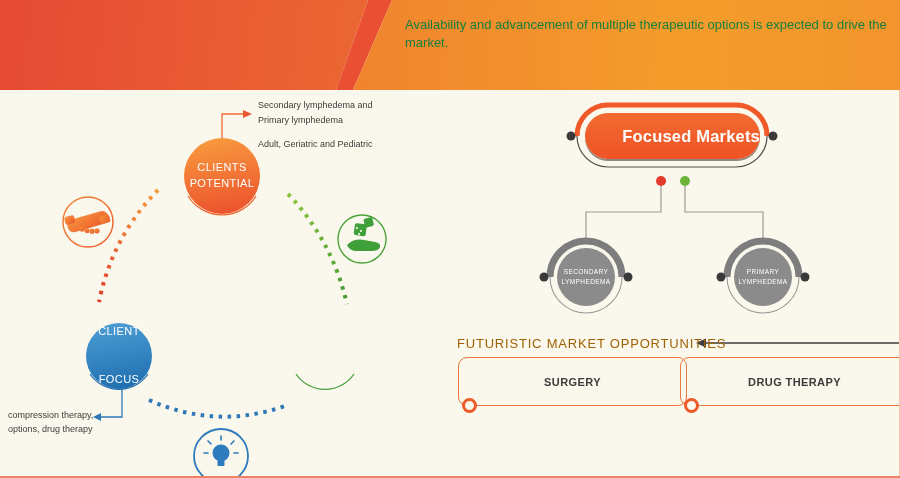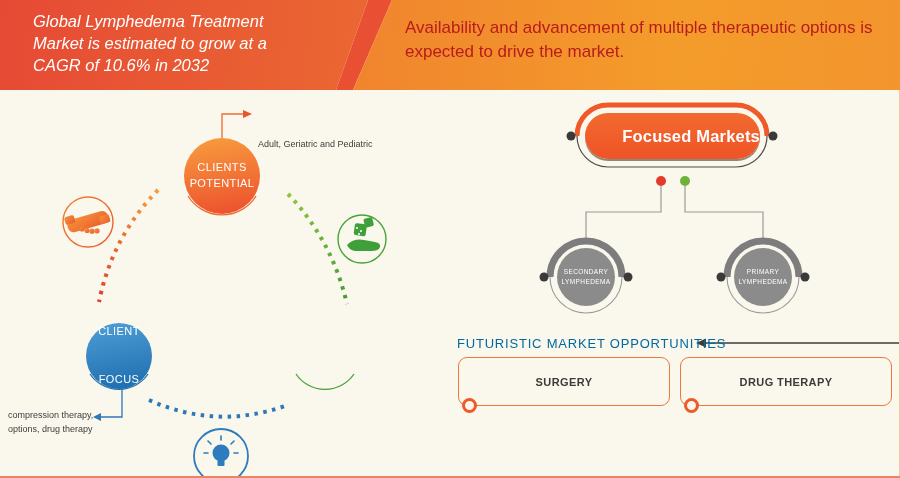--- a/index.html
+++ b/index.html
@@ -9,21 +9,21 @@
   
   .banner{position:absolute;left:0;top:0;width:900px;height:90px;overflow:hidden;}
   .banner-left{position:absolute;inset:0;background:linear-gradient(97deg,#e64a35 0%,#f08a2e 90%);
         clip-path:polygon(0 0,368px 0,336px 100%,0 100%);}
   .banner-slash{position:absolute;inset:0;background:linear-gradient(100deg,#e64934,#ee5a31);
         clip-path:polygon(368px 0,392px 0,353px 100%,336px 100%);}
   .banner-right{position:absolute;inset:0;background:linear-gradient(92deg,#ec6a31 0%,#f49c2b 75%,#f2952d 100%);
         clip-path:polygon(392px 0,100% 0,100% 100%,353px 100%);}
   .banner-title{position:absolute;left:33px;top:11px;width:266px;color:#fff;font-size:16.5px;
         font-style:italic;font-weight:500;line-height:1.32;z-index:2;}
-  .banner-sub{position:absolute;left:405px;top:16px;width:485px;color:#b91c1c;font-size:17px;
+  .banner-sub{position:absolute;left:405px;top:16px;width:485px;color:#15803d;font-size:13px;
         line-height:1.4;z-index:2;}
   
   .content{position:absolute;left:0;top:90px;width:900px;height:386px;overflow:hidden;
         border-right:1px solid rgba(238,160,100,.55);box-sizing:border-box;}
   .overlay{position:absolute;left:0;top:0;}
   
   .ball{position:absolute;border-radius:50%;display:flex;flex-direction:column;align-items:center;
         justify-content:center;color:#fff;font-size:11px;font-weight:500;letter-spacing:.4px;
         line-height:1.45;text-align:center;}
   .ball span{display:block;}
@@ -36,38 +36,37 @@
   
   .pill{position:absolute;left:585px;top:23px;width:175px;height:46px;border-radius:23px;
         background:linear-gradient(180deg,#f26a30,#ef5326);box-shadow:0 2px 0 rgba(70,58,52,.6);
         display:flex;align-items:center;justify-content:flex-end;color:#fff;font-size:16.5px;
         font-weight:bold;letter-spacing:.2px;}
   
   .gray-label{position:absolute;width:64px;color:#fff;font-size:6.5px;letter-spacing:.4px;
         line-height:1.6;text-align:center;}
   .gray-label span{display:block;}
   
-  .fmo-title{position:absolute;left:457px;top:246px;font-size:13px;font-weight:500;color:#0369a1;
+  .fmo-title{position:absolute;left:457px;top:246px;font-size:13px;font-weight:500;color:#a16207;
         letter-spacing:.8px;}
-  .opp-box{position:absolute;top:267px;width:212px;height:49px;border:1.4px solid #e8793f;
+  .opp-box{position:absolute;top:267px;width:229px;height:49px;border:1.4px solid #e8793f;
         border-radius:9px;display:flex;align-items:center;justify-content:center;
         font-size:11px;font-weight:bold;color:#3b3b3b;letter-spacing:.4px;box-sizing:border-box;}
   .opp-dot{position:absolute;left:3px;top:40px;width:15px;height:15px;border-radius:50%;
         background:#faf7ec;border:3px solid #ef5a2b;box-sizing:border-box;}
 </style>
 </head>
 <body>
 
 <div class="page">
 
   <div class="banner">
     <div class="banner-left"></div>
     <div class="banner-slash"></div>
     <div class="banner-right"></div>
-    <div class="banner-title">Global Lymphedema Treatment Market is estimated to grow at a CAGR of 10.6% in 2032</div>
     <div class="banner-sub">Availability and advancement of multiple therapeutic options is expected to drive the market.</div>
   </div>
 
   <div class="content">
 
     <svg class="overlay" width="900" height="386" viewBox="0 0 900 386">
       <defs>
         <linearGradient id="dotOrange" gradientUnits="userSpaceOnUse" x1="158" y1="100" x2="99" y2="212">
           <stop offset="0" stop-color="#f59d3c"></stop>
             <stop offset="1" stop-color="#e23b2c"></stop>
@@ -170,20 +169,24 @@
 
     <div class="ball ball-orange" style="left:184px;top:48px;width:76px;height:76px;">
       <span>CLIENTS</span>
       <span>POTENTIAL</span>
     </div>
     <div class="ball ball-blue" style="left:86px;top:233px;width:66px;height:66px;gap:32px;">
       <span>CLIENT</span>
       <span>FOCUS</span>
     </div>
 
+    <div class="note" style="left:258px;top:8px;">
+      <div>Secondary lymphedema and</div>
+      <div>Primary lymphedema</div>
+    </div>
     <div class="note" style="left:258px;top:47px;">
       <div>Adult, Geriatric and Pediatric</div>
     </div>
     <div class="note" style="left:8px;top:318px;line-height:14px;">
       <div>compression therapy,</div>
       <div>options, drug therapy</div>
     </div>
 
     <div class="pill">
       <span>Focused Markets</span>

